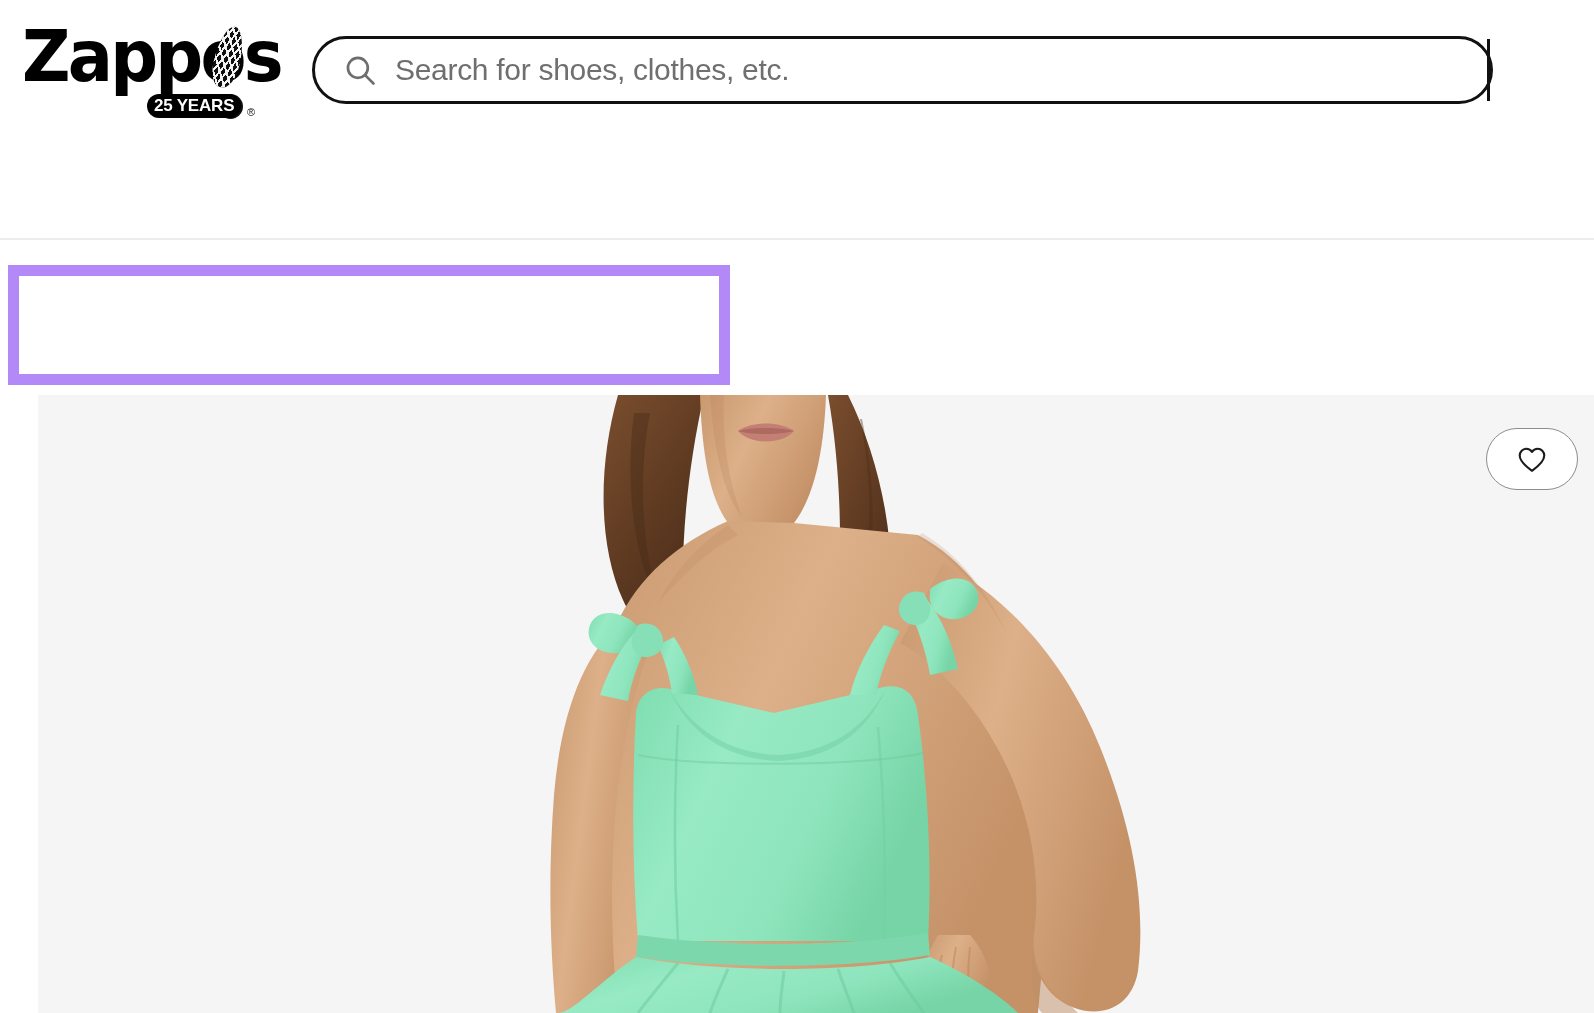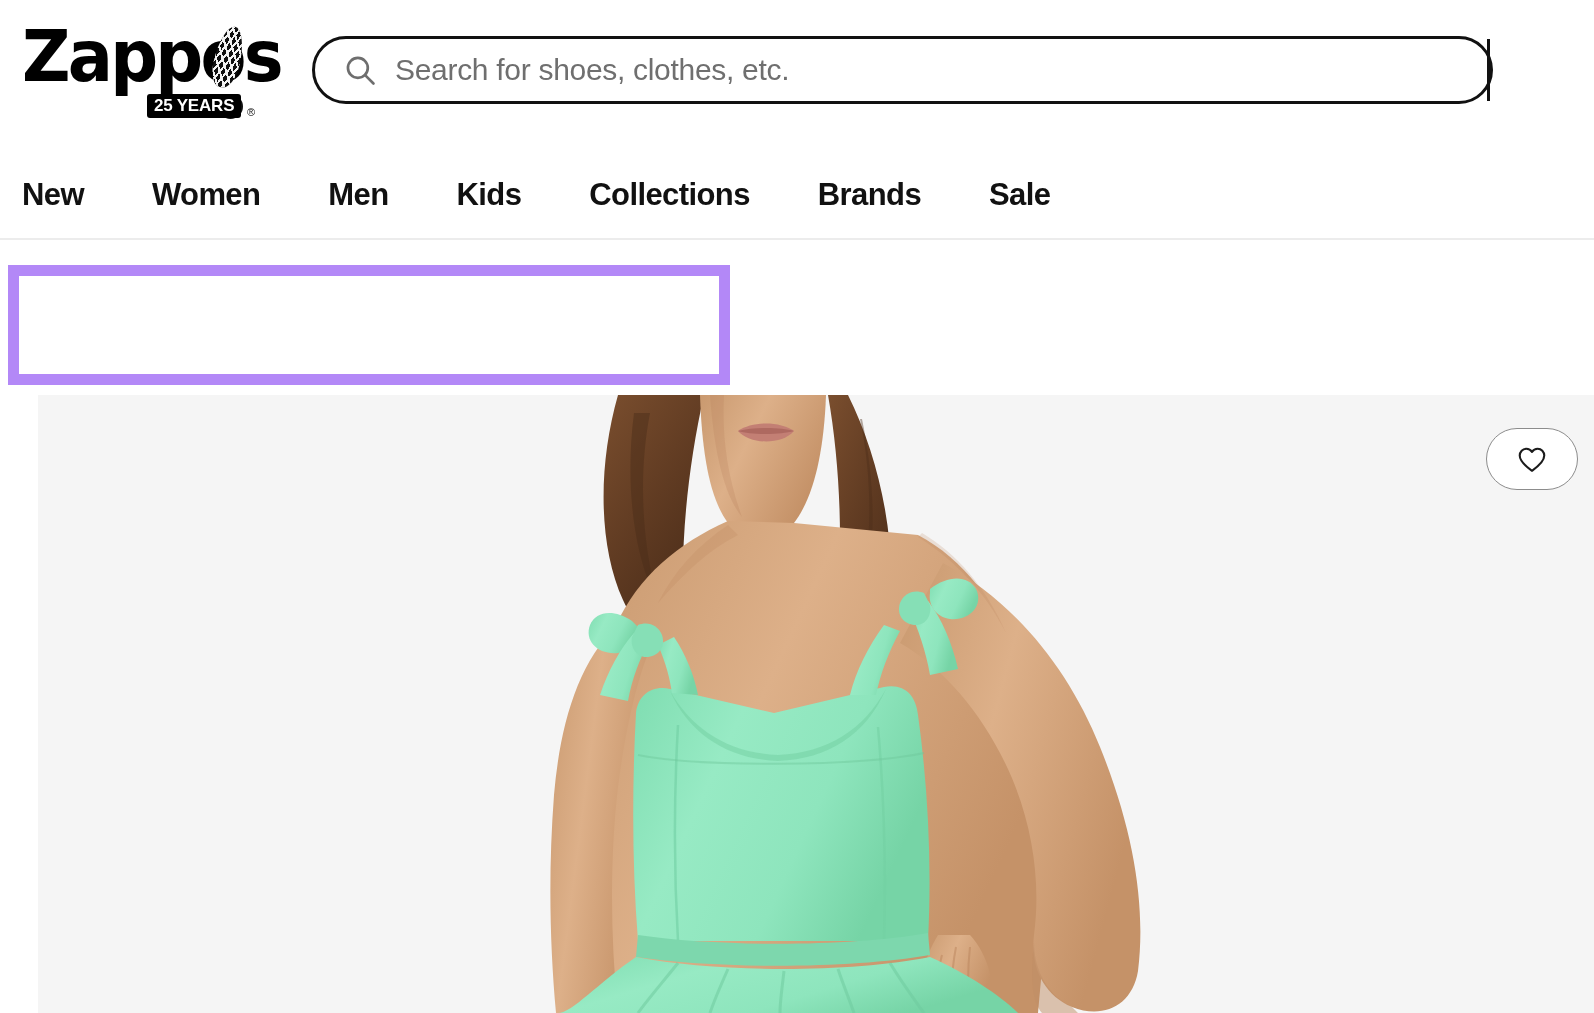--- a/index.html
+++ b/index.html
@@ -95,21 +95,21 @@
     position: absolute;
     left: 125px;
     top: 76px;
     background: #000000;
     color: #ffffff;
     font-family: "Liberation Sans", sans-serif;
     font-weight: 700;
     font-size: 17px;
     letter-spacing: -0.2px;
     padding: 3px 7px 4px 7px;
-    border-radius: 3px;
+    border-radius: 12px;
     line-height: 1;
   }
 
   
   .search-wrap {
     position: absolute;
     left: 312px;
     top: 36px;
     width: 1181px;
     height: 68px;
@@ -319,29 +319,20 @@
       <div class="search-field">
         <svg class="search-icon" viewBox="0 0 24 24" fill="none" stroke="currentColor" stroke-width="1.9">
           <circle cx="10.5" cy="10.5" r="7"></circle>
           <line x1="15.6" y1="15.6" x2="21.5" y2="21.5" stroke-linecap="round"></line>
         </svg>
         <input class="search-input" type="text" placeholder="Search for shoes, clothes, etc." style="">
       </div>
       <div class="search-divider"></div>
     </div>
 
-    <nav class="nav">
-      <div class="nav-item">New</div>
-      <div class="nav-item">Women</div>
-      <div class="nav-item">Men</div>
-      <div class="nav-item">Kids</div>
-      <div class="nav-item">Collections</div>
-      <div class="nav-item">Brands</div>
-      <div class="nav-item">Sale</div>
-    </nav>
   </div>
 
   <div class="breadcrumb-band">
     <div class="breadcrumb"><span class="bc-back">« Back</span><span class="bc-sep">|</span><span class="bc-link">Clothing</span><span class="bc-sep">/</span><span class="bc-link">Dresses</span><span class="bc-sep">/</span><span class="bc-current">Steve Madden</span></div>
   </div>
 
   <div class="annot-box"></div>
 
   <div class="product-area">
 

